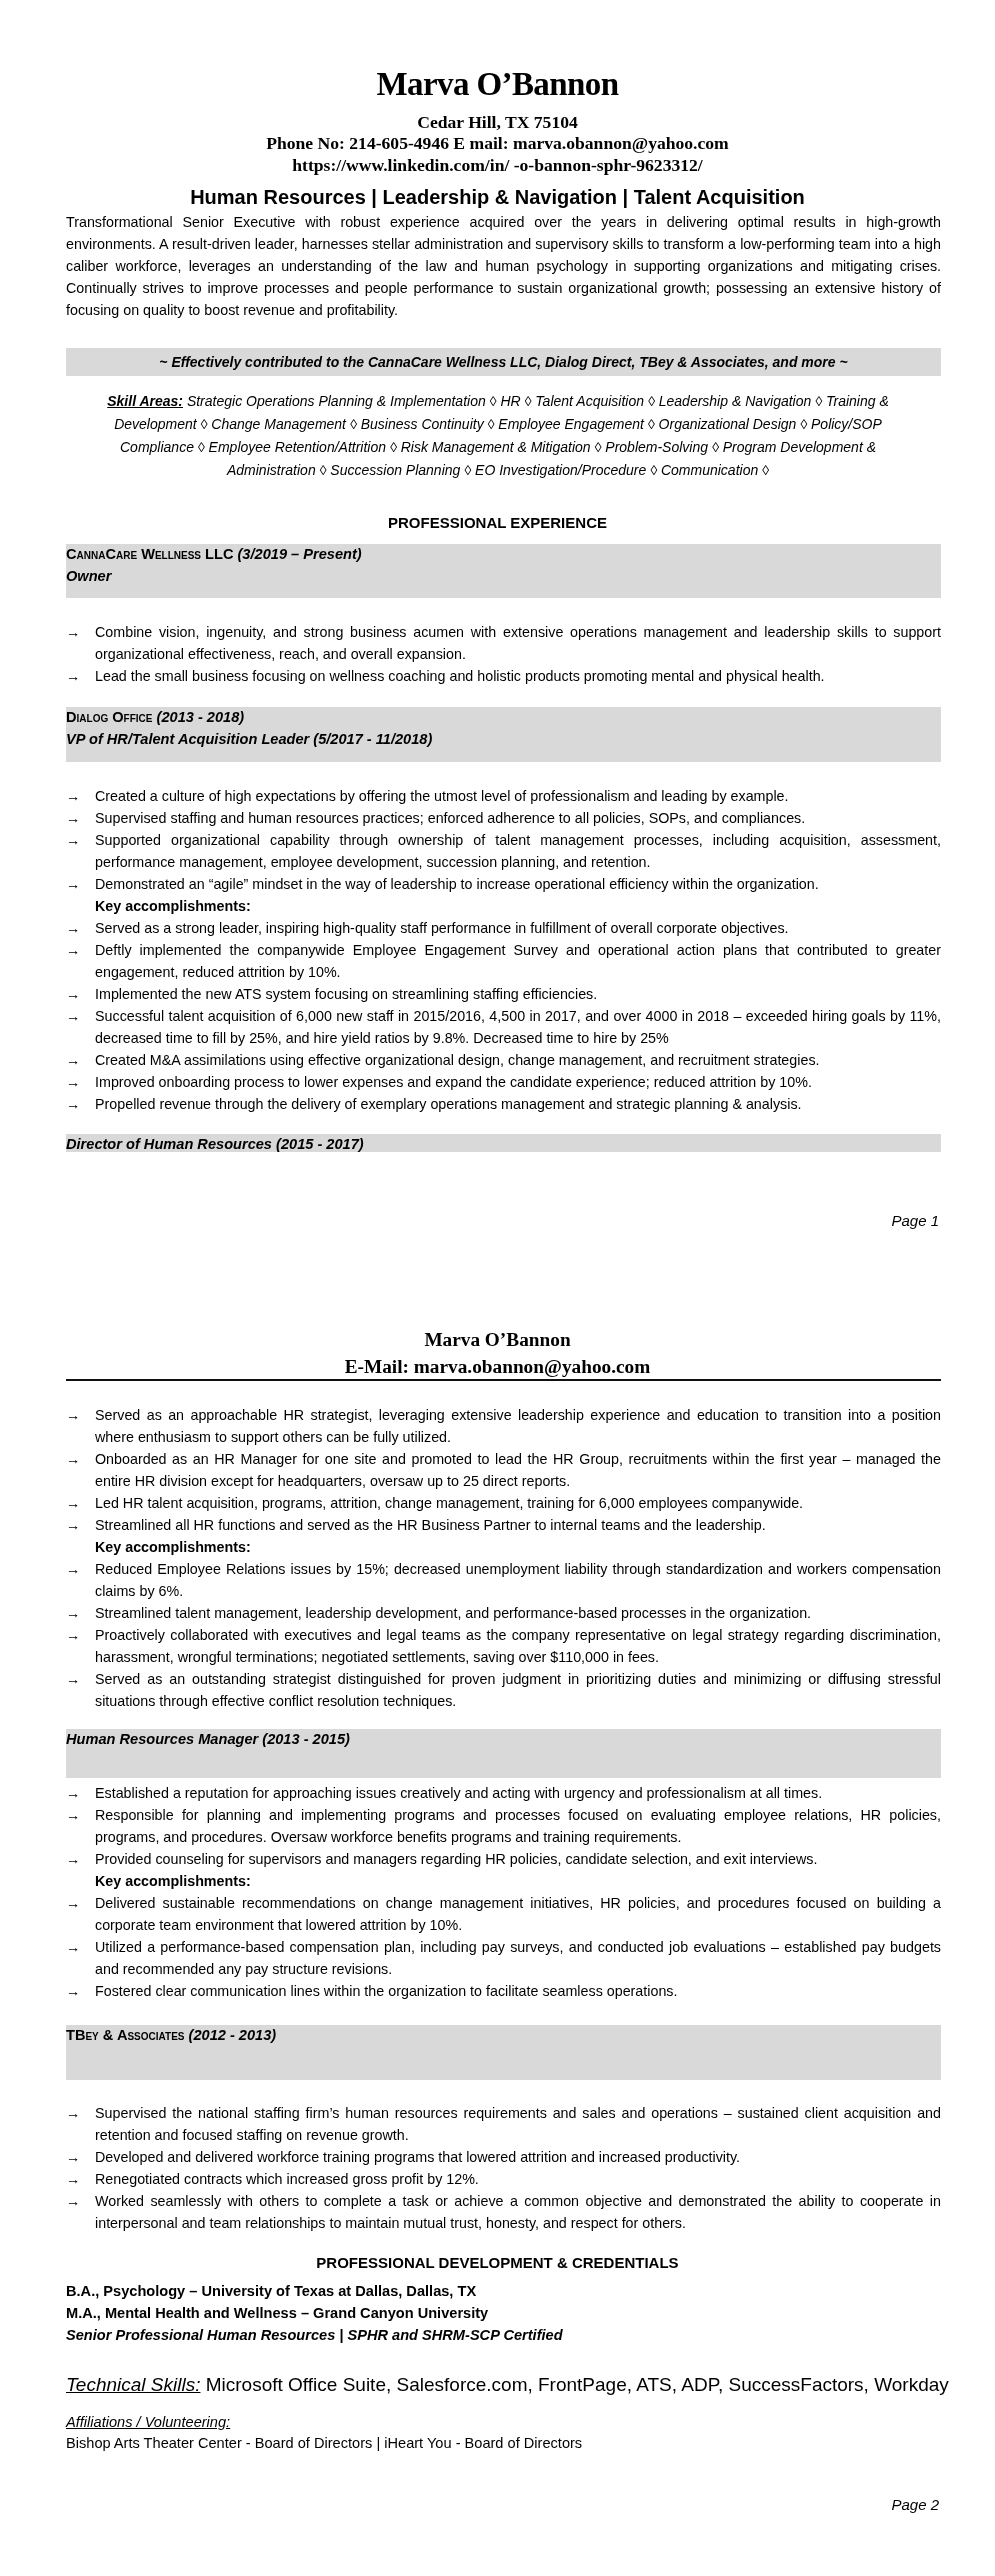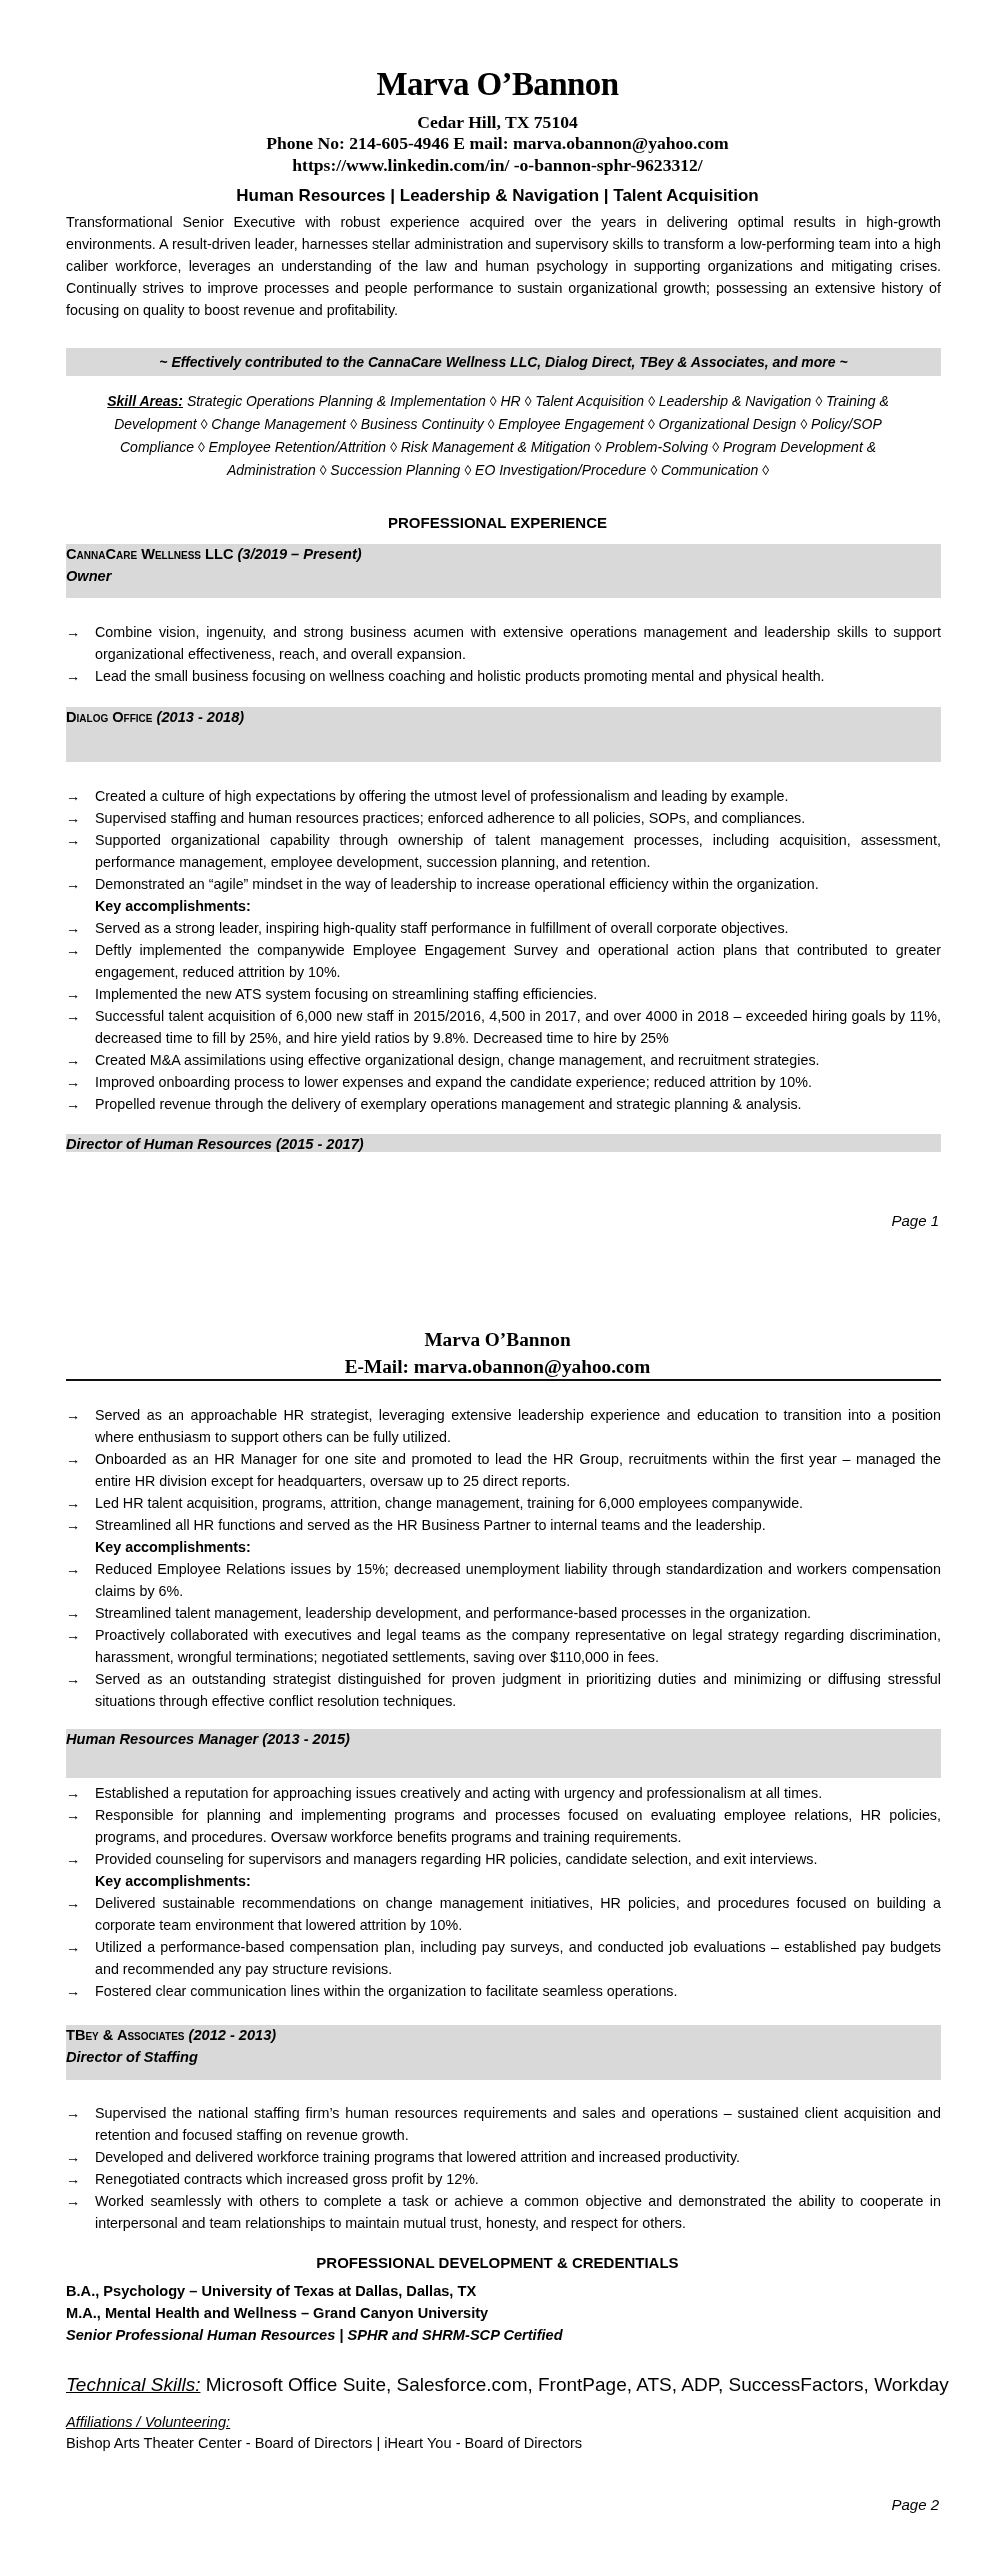--- a/index.html
+++ b/index.html
@@ -2,21 +2,21 @@
 <html style="font-size:9.4px"><head>
 <meta charset="utf-8">
 <style>
   html, body { margin: 0; padding: 0; background: #ffffff; }
   body { width: 995px; height: 2576px; position: relative; color: #000; font-family: "Liberation Sans", sans-serif; }
   .page { position: absolute; left: 0; width: 995px; }
   .content { position: absolute; left: 66px; width: 875px; }
   .serif { font-family: "Liberation Serif", serif; font-weight: bold; text-align: center; }
   .name1 { position: absolute; top: 66px; left: 0; width: 995px; font-size: 33px; letter-spacing: -0.6px; }
   .hdr-line { position: absolute; left: 0; width: 995px; font-size: 17.6px; }
-  .headline { position: absolute; top: 186px; left: 0; width: 995px; text-align: center; font-size: 17px; font-weight: bold; font-family: "Liberation Sans", sans-serif; }
+  .headline { position: absolute; top: 186px; left: 0; width: 995px; text-align: center; font-size: 20px; font-weight: bold; font-family: "Liberation Sans", sans-serif; }
   .summary { position: absolute; top: 211px; font-size: 14.3px; line-height: 22px; text-align: justify; }
   .banner { position: absolute; top: 348px; height: 28px; background: #d9d9d9; display: flex; align-items: center; justify-content: center; font-size: 14px; font-weight: bold; font-style: italic; }
   .skills { position: absolute; top: 390px; left: 88px; width: 820px; text-align: center; font-size: 14px; line-height: 23px; font-style: italic; }
   .skills .label { font-weight: bold; text-decoration: underline; }
   .section-title { position: absolute; left: 0; width: 995px; text-align: center; font-size: 15px; font-weight: bold; }
   .jobband { position: absolute; background: #d9d9d9; font-size: 14.6px; line-height: 21.7px; font-weight: bold; font-style: italic; padding-left: 0; }
   .jobband .company { font-style: normal; font-variant: small-caps; }
   .jobband .dates { font-style: italic; }
   ul.bullets { list-style: none; margin: 0; padding: 0; position: absolute; font-size: 14.3px; line-height: 22px; }
   ul.bullets li { position: relative; padding-left: 29px; text-align: justify; }
@@ -56,20 +56,21 @@
     <div><span class="company">CannaCare Wellness LLC</span><span class="dates"> (3/2019 – Present)</span></div>
     <div>Owner</div>
   </div>
   <ul class="content bullets" style="top:621px;">
     <li><span class="arrow">→</span><span>Combine vision, ingenuity, and strong business acumen with extensive operations management and leadership skills to support organizational effectiveness, reach, and overall expansion.</span></li>
     <li><span class="arrow">→</span><span>Lead the small business focusing on wellness coaching and holistic products promoting mental and physical health.</span></li>
   </ul>
 
   <div class="content jobband" style="top:707px; height:55px;">
     <div><span class="company">Dialog Office</span><span class="dates"> (2013 - 2018)</span></div>
+    <div>VP of HR/Talent Acquisition Leader (5/2017 - 11/2018)</div>
   </div>
   <ul class="content bullets" style="top:785px;">
     <li><span class="arrow">→</span><span>Created a culture of high expectations by offering the utmost level of professionalism and leading by example.</span></li>
     <li><span class="arrow">→</span><span>Supervised staffing and human resources practices; enforced adherence to all policies, SOPs, and compliances.</span></li>
     <li><span class="arrow">→</span><span>Supported organizational capability through ownership of talent management processes, including acquisition, assessment, performance management, employee development, succession planning, and retention.</span></li>
     <li><span class="arrow">→</span><span>Demonstrated an “agile” mindset in the way of leadership to increase operational efficiency within the organization.</span></li>
     <li class="key">Key accomplishments:</li>
     <li><span class="arrow">→</span><span>Served as a strong leader, inspiring high-quality staff performance in fulfillment of overall corporate objectives.</span></li>
     <li><span class="arrow">→</span><span>Deftly implemented the companywide Employee Engagement Survey and operational action plans that contributed to greater engagement, reduced attrition by 10%.</span></li>
     <li><span class="arrow">→</span><span>Implemented the new ATS system focusing on streamlining staffing efficiencies.</span></li>
@@ -111,21 +112,20 @@
     <li><span class="arrow">→</span><span>Responsible for planning and implementing programs and processes focused on evaluating employee relations, HR policies, programs, and procedures. Oversaw workforce benefits programs and training requirements.</span></li>
     <li><span class="arrow">→</span><span>Provided counseling for supervisors and managers regarding HR policies, candidate selection, and exit interviews.</span></li>
     <li class="key">Key accomplishments:</li>
     <li><span class="arrow">→</span><span>Delivered sustainable recommendations on change management initiatives, HR policies, and procedures focused on building a corporate team environment that lowered attrition by 10%.</span></li>
     <li><span class="arrow">→</span><span>Utilized a performance-based compensation plan, including pay surveys, and conducted job evaluations – established pay budgets and recommended any pay structure revisions.</span></li>
     <li><span class="arrow">→</span><span>Fostered clear communication lines within the organization to facilitate seamless operations.</span></li>
   </ul>
 
   <div class="content jobband" style="top:2025px; height:55px;">
     <div><span class="company">TBey &amp; Associates</span><span class="dates"> (2012 - 2013)</span></div>
-    <div>Director of Staffing</div>
   </div>
   <ul class="content bullets" style="top:2102px;">
     <li><span class="arrow">→</span><span>Supervised the national staffing firm’s human resources requirements and sales and operations – sustained client acquisition and retention and focused staffing on revenue growth.</span></li>
     <li><span class="arrow">→</span><span>Developed and delivered workforce training programs that lowered attrition and increased productivity.</span></li>
     <li><span class="arrow">→</span><span>Renegotiated contracts which increased gross profit by 12%.</span></li>
     <li><span class="arrow">→</span><span>Worked seamlessly with others to complete a task or achieve a common objective and demonstrated the ability to cooperate in interpersonal and team relationships to maintain mutual trust, honesty, and respect for others.</span></li>
   </ul>
 
   <div class="section-title" style="top:2254px;">PROFESSIONAL DEVELOPMENT &amp; CREDENTIALS</div>
   <div class="cred" style="top:2280px;">B.A., Psychology – University of Texas at Dallas, Dallas, TX</div>

